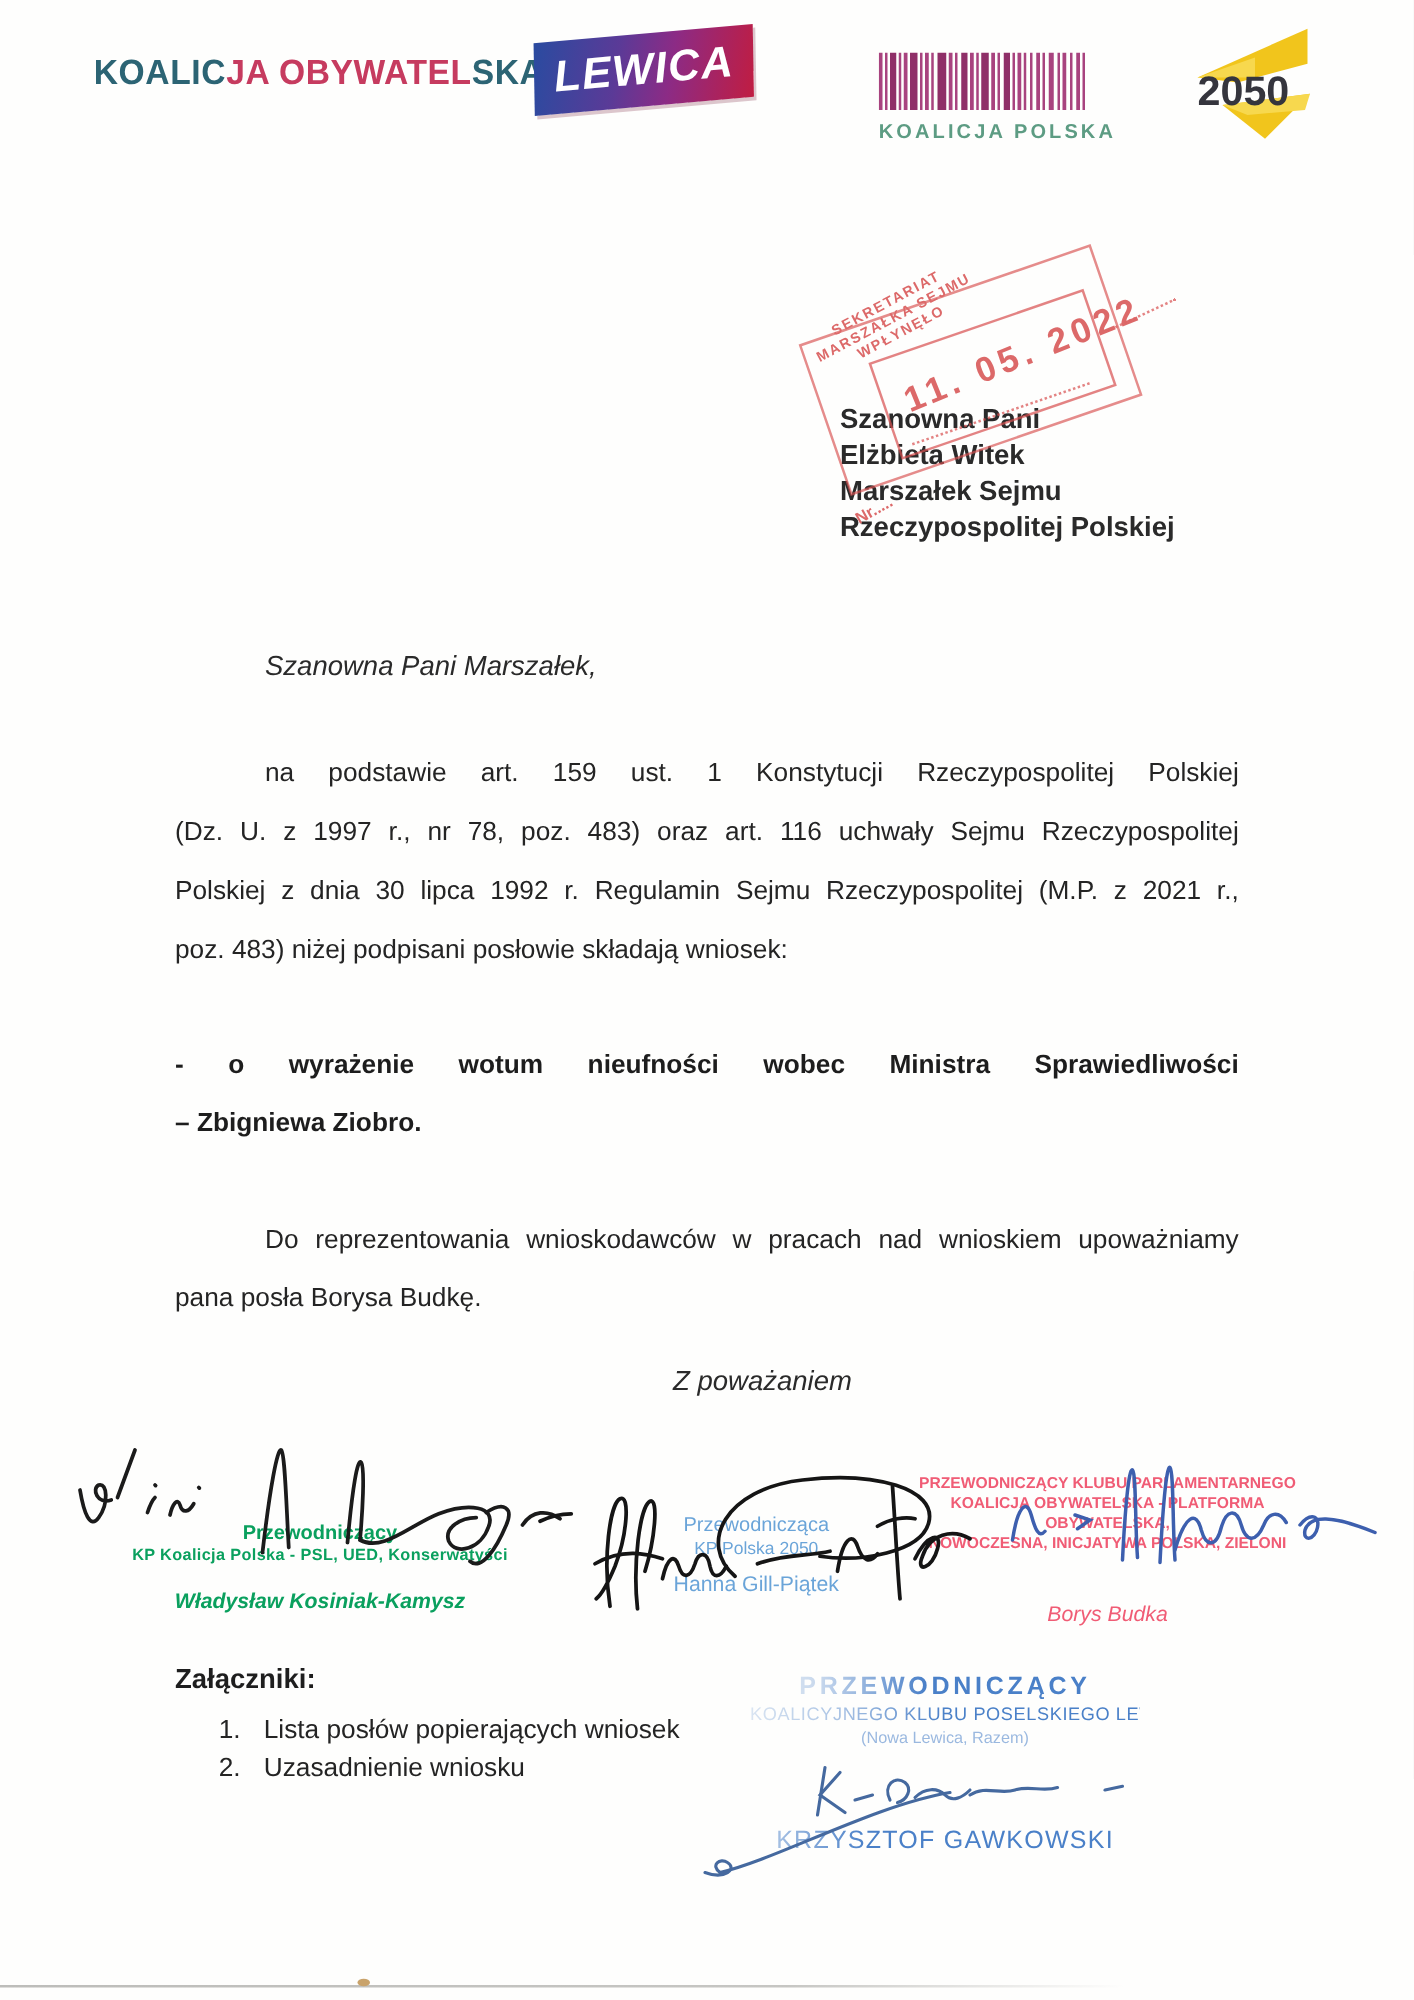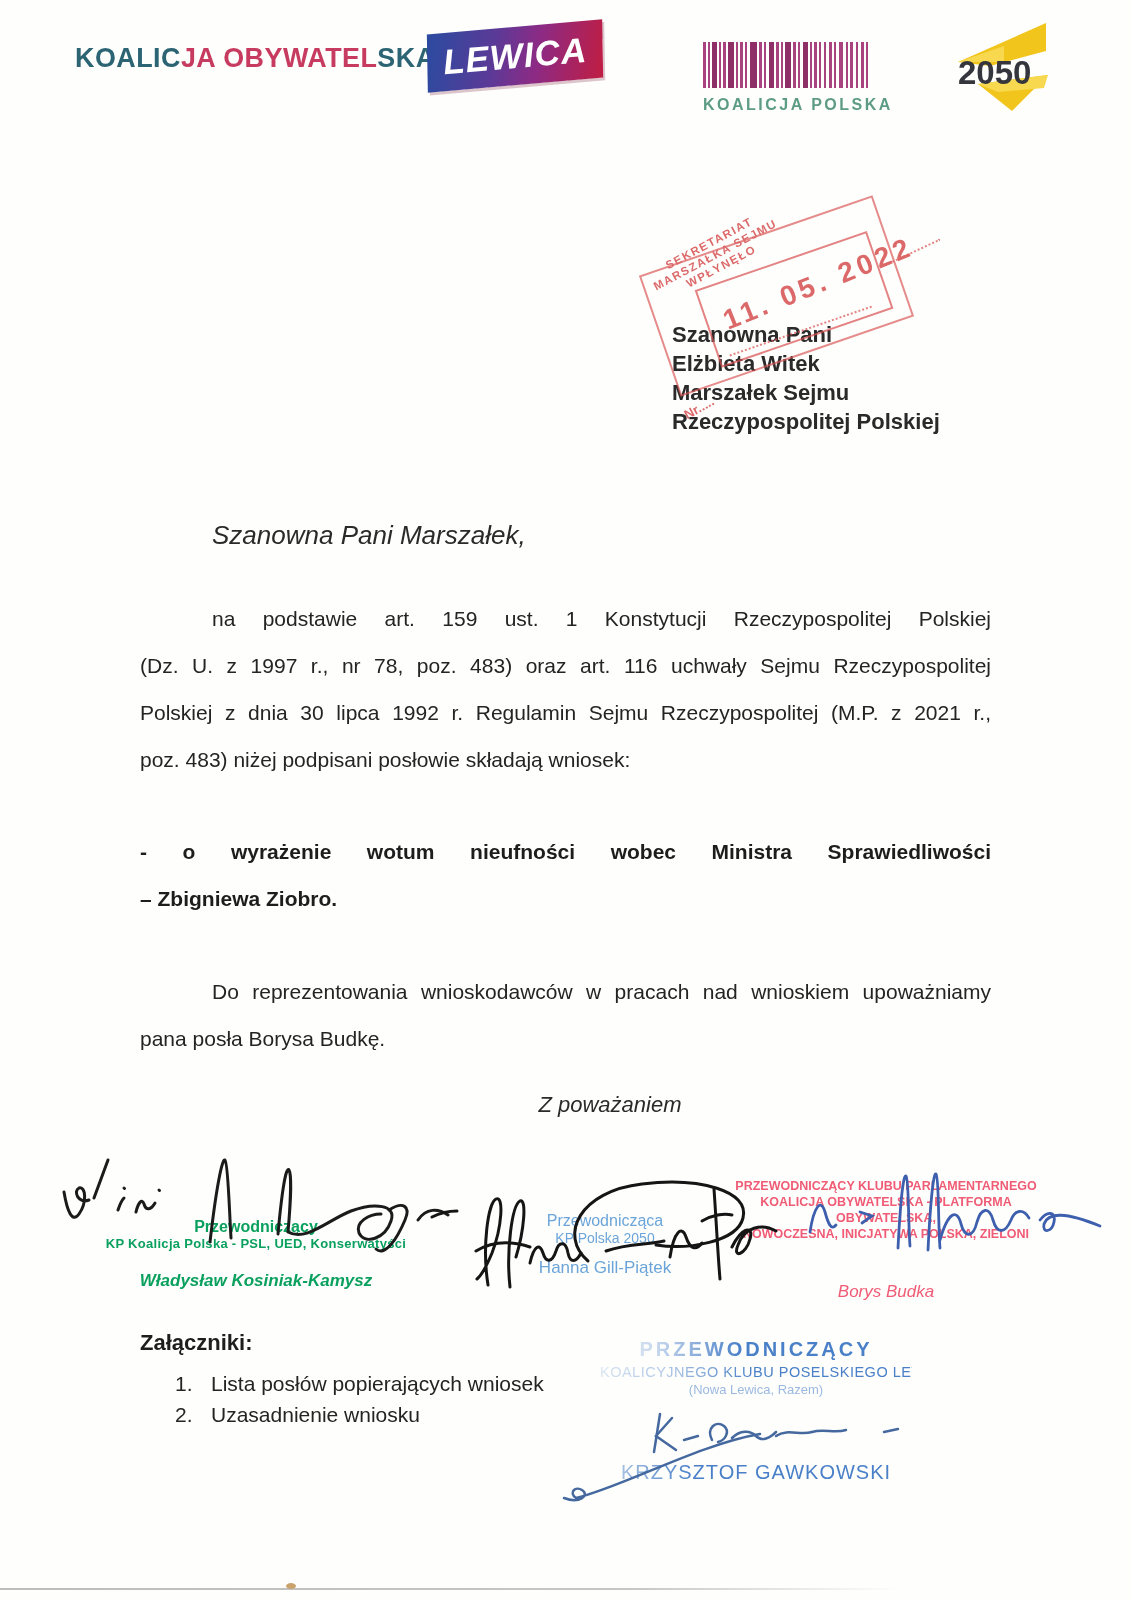--- a/index.html
+++ b/index.html
@@ -30,21 +30,21 @@
   .stamp-inner{position:absolute;left:46px;top:30px;width:178px;height:78px;border:2.5px solid rgba(216,80,80,.8);}
   .stamp-head{position:absolute;left:2px;top:-16px;width:150px;transform:rotate(-9deg);
               font-size:11.5px;font-weight:bold;letter-spacing:1.5px;line-height:13px;text-align:center;white-space:nowrap;}
   .stamp-date{position:absolute;left:16px;top:16px;font-size:28px;font-weight:bold;letter-spacing:4px;transform:rotate(-3deg);white-space:nowrap;}
   .stamp-dots-a{position:absolute;left:10px;bottom:6px;width:150px;border-bottom:2px dotted rgba(216,80,80,.8);}
   .stamp-dots-b{position:absolute;right:-52px;top:64px;width:60px;border-bottom:2px dotted rgba(216,80,80,.8);transform:rotate(-6deg);}
   .stamp-nr{position:absolute;left:-4px;bottom:-26px;font-size:13px;font-weight:bold;transform:rotate(-10deg);white-space:nowrap;}
 
   
   .addressee{left:672px;top:320px;font-size:22px;font-weight:bold;line-height:29px;color:#2a2a2a;z-index:2;}
-  .salutation{left:212px;top:520px;font-size:26px;font-style:italic;color:#2a2a2a;}
+  .salutation{left:212px;top:520px;font-size:22px;font-style:italic;color:#2a2a2a;}
 
   .para{left:140px;width:851px;font-size:21px;color:#242424;}
   .para .ln{line-height:47px;text-align:justify;text-align-last:justify;}
   .para .ln.first{text-indent:72px;}
   .para .ln.last{text-align:left;text-align-last:left;}
   .p1{top:595px;}
   .motion{top:828px;font-weight:bold;color:#1d1d1d;}
   .p2{top:968px;}
   .closing{left:400px;top:1092px;width:420px;text-align:center;font-size:22px;font-style:italic;color:#2a2a2a;}
 

